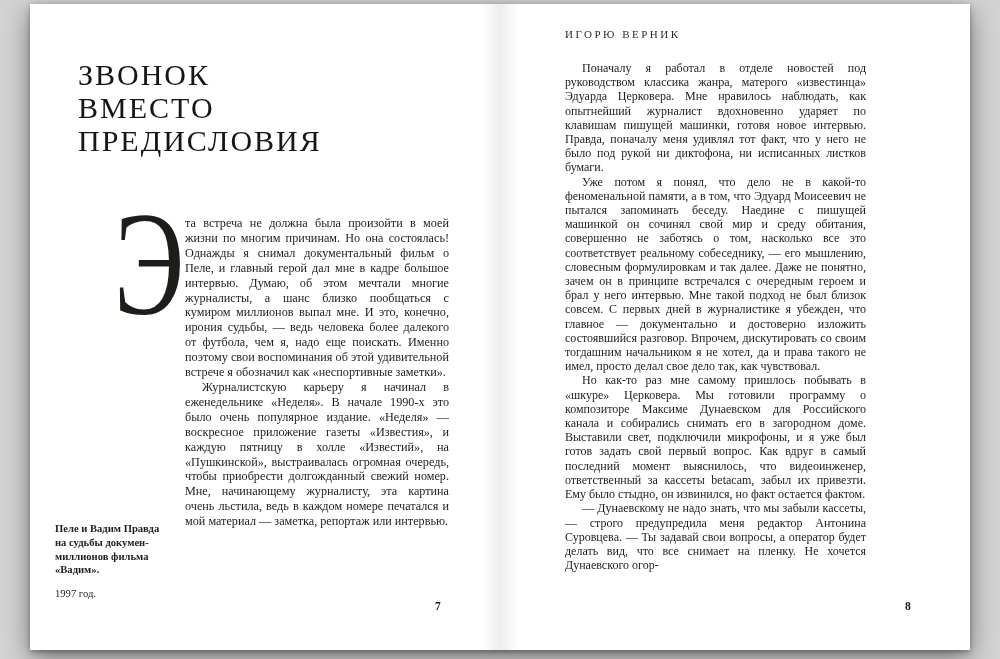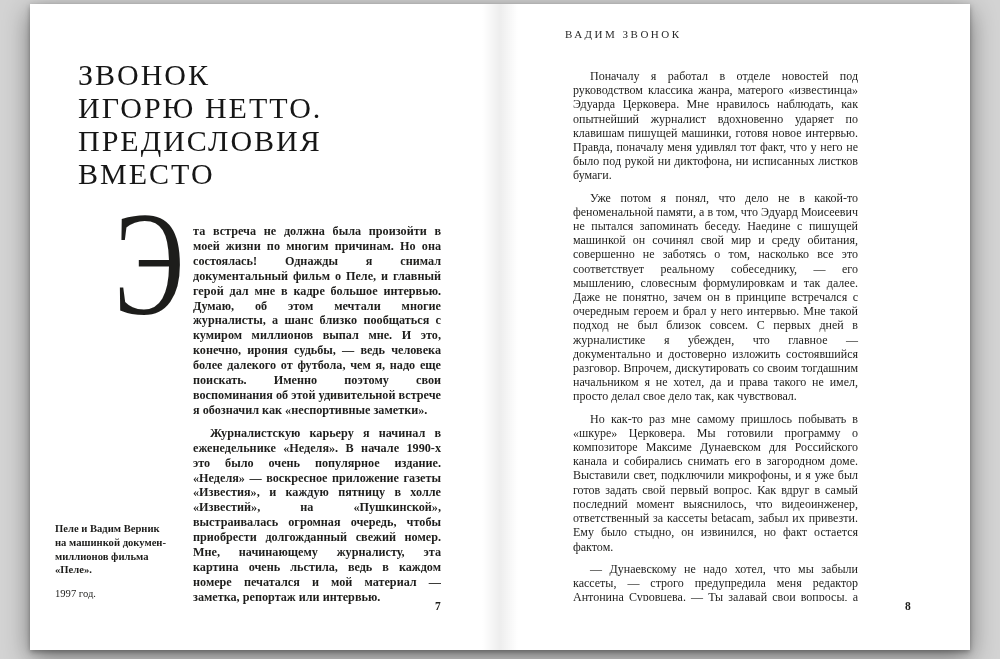--- a/index.html
+++ b/index.html
@@ -54,32 +54,31 @@
   .body-col {
     text-align: justify;
     color: #1d1d1b;
   }
   .left-body {
     position: absolute;
     left: 155px; top: 212px;
     width: 264px;
     font-size: 12.2px;
     line-height: 14.9px;
-    font-weight: bold;
   }
   .right-body {
     position: absolute;
     left: 65px; top: 57px;
     width: 301px;
     height: 540px;
     overflow: hidden;
     font-size: 12px;
     line-height: 14.2px;
   }
-  .body-col p { margin: 8px; }
+  .body-col p { margin: 0; }
   .para.indent { text-indent: 17px; }
 
   .caption {
     position: absolute;
     left: 25px; top: 518px;
     width: 130px;
     font-size: 10.6px;
     line-height: 13.8px;
     font-weight: bold;
     color: #1d1d1b;
@@ -104,51 +103,50 @@
 </style>
 </head>
 <body>
 
 <div class="stage">
   <div class="spread">
 
     <div class="page left">
       <h1 class="chapter-title">
         <span class="title-line">ЗВОНОК</span>
-        <span class="title-line">ИГОРЮ НЕТТО.</span>
+        <span class="title-line">ВМЕСТО</span>
         <span class="title-line">ПРЕДИСЛОВИЯ</span>
-        <span class="title-line">ВМЕСТО</span>
       </h1>
 
       <div class="dropcap">Э</div>
 
       <div class="left-body body-col">
         <p class="para">та встреча не должна была произойти в моей жизни по многим причинам. Но она состоялась! Однажды я снимал документальный фильм о Пеле, и главный герой дал мне в кадре большое интервью. Думаю, об этом мечтали многие журналисты, а шанс близко пообщаться с кумиром миллионов выпал мне. И это, конечно, ирония судьбы, — ведь человека более далекого от футбола, чем я, надо еще поискать. Именно поэтому свои воспоминания об этой удивительной встрече я обозначил как «неспортивные заметки».</p>
         <p class="para indent">Журналистскую карьеру я начинал в еженедельнике «Неделя». В начале 1990-х это было очень популярное издание. «Неделя» — воскресное приложение газеты «Известия», и каждую пятницу в холле «Известий», на «Пушкинской», выстраивалась огромная очередь, чтобы приобрести долгожданный свежий номер. Мне, начинающему журналисту, эта картина очень льстила, ведь в каждом номере печатался и мой материал — заметка, репортаж или интервью.</p>
       </div>
 
       <div class="caption">
-        <div class="cap-line">Пеле и Вадим Верник</div>
-        <div class="cap-line">на машинкой докумен-</div>
+        <div class="cap-line">Пеле и Вадим Правда</div>
+        <div class="cap-line">на судьбы докумен-</div>
         <div class="cap-line">миллионов фильма</div>
-        <div class="cap-line">«Пеле».</div>
+        <div class="cap-line">«Вадим».</div>
         <div class="cap-year">1997 год.</div>
       </div>
 
       <div class="pagenum">7</div>
     </div>
 
     <div class="page right">
-      <div class="running-head">ВАДИМ ЗВОНОК</div>
+      <div class="running-head">ИГОРЮ ВЕРНИК</div>
 
       <div class="right-body body-col">
         <p class="para indent">Поначалу я работал в отделе новостей под руководством классика жанра, матерого «известинца» Эдуарда Церковера. Мне нравилось наблюдать, как опытнейший журналист вдохновенно ударяет по клавишам пишущей машинки, готовя новое интервью. Правда, поначалу меня удивлял тот факт, что у него не было под рукой ни диктофона, ни исписанных листков бумаги.</p>
         <p class="para indent">Уже потом я понял, что дело не в какой-то феноменальной памяти, а в том, что Эдуард Моисеевич не пытался запоминать беседу. Наедине с пишущей машинкой он сочинял свой мир и среду обитания, совершенно не заботясь о том, насколько все это соответствует реальному собеседнику, — его мышлению, словесным формулировкам и так далее. Даже не понятно, зачем он в принципе встречался с очередным героем и брал у него интервью. Мне такой подход не был близок совсем. С первых дней в журналистике я убежден, что главное — документально и достоверно изложить состоявшийся разговор. Впрочем, дискутировать со своим тогдашним начальником я не хотел, да и права такого не имел, просто делал свое дело так, как чувствовал.</p>
         <p class="para indent">Но как-то раз мне самому пришлось побывать в «шкуре» Церковера. Мы готовили программу о композиторе Максиме Дунаевском для Российского канала и собирались снимать его в загородном доме. Выставили свет, подключили микрофоны, и я уже был готов задать свой первый вопрос. Как вдруг в самый последний момент выяснилось, что видеоинженер, ответственный за кассеты betacam, забыл их привезти. Ему было стыдно, он извинился, но факт остается фактом.</p>
-        <p class="para indent">— Дунаевскому не надо хотел, что мы забыли кассеты, — строго предупредила меня редактор Антонина Суровцева. — Ты задавай свои вопросы, а оператор будет делать вид, что все снимает на пленку. Не хочется Дунаевского огор-</p>
+        <p class="para indent">— Дунаевскому не надо знать, что мы забыли кассеты, — строго предупредила меня редактор Антонина Суровцева. — Ты задавай свои вопросы, а оператор будет делать вид, что все снимает на пленку. Не хочется Дунаевского огор-</p>
       </div>
 
       <div class="pagenum">8</div>
     </div>
 
     <div class="spine"></div>
   </div>
 </div>
 
 </body></html>

